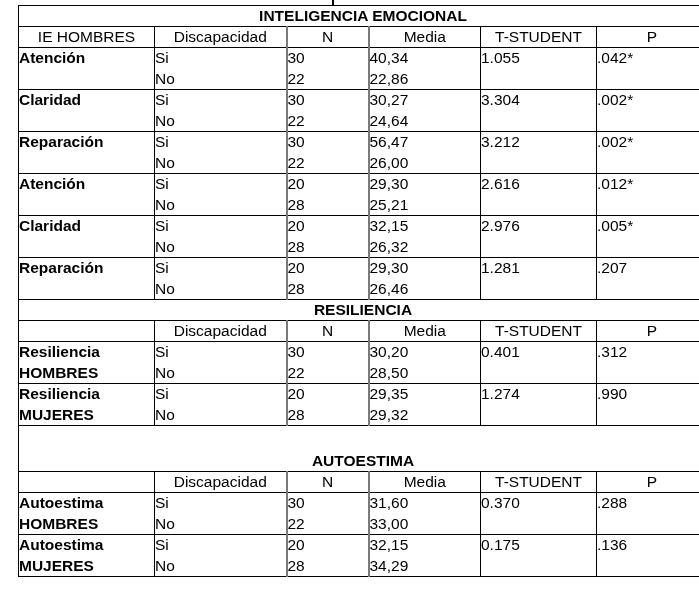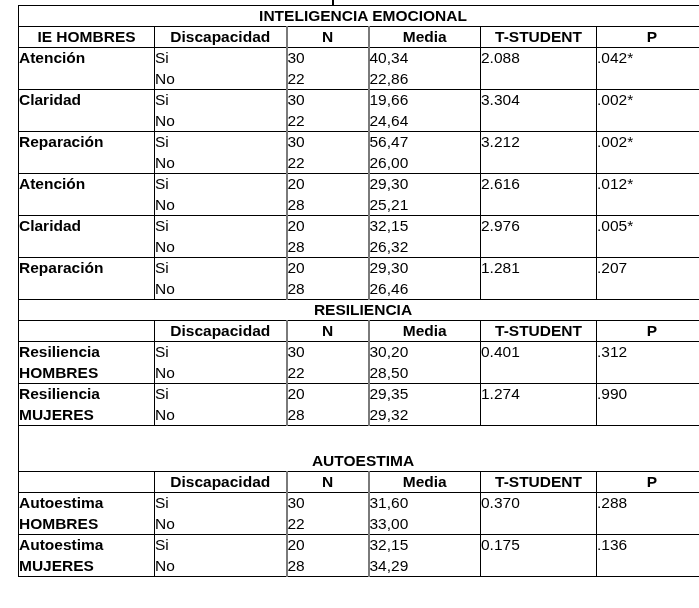--- a/index.html
+++ b/index.html
@@ -7,21 +7,21 @@
          font-family: "Liberation Sans", sans-serif; color: #000; }
   .top-stub { position: absolute; left: 332px; top: 0; width: 2px; height: 5px; background: #000; }
   table { position: absolute; left: 18px; top: 5px; border-collapse: collapse;
           width: 689px; table-layout: fixed; font-size: 15.5px; }
   td { padding: 0; vertical-align: top; line-height: 20.5px; }
   .b { font-weight: bold; }
   .c { text-align: left; }
   .title td { border-top: 1.5px solid #000; border-bottom: 1.5px solid #000;
               border-left: 1.5px solid #000; border-right: 1.5px solid #000;
               font-weight: bold; text-align: center; height: 20px; line-height: 20px; }
-  .hdr td { border-bottom: 1.5px solid #000; font-weight: bold; text-align: center; height: 20px; line-height: 20px; }
+  .hdr td { border-bottom: 1.5px solid #000; font-weight: normal; text-align: center; height: 20px; line-height: 20px; }
   td.cl { border-left: 1.5px solid #000; }
   td.cr { border-right: 1.5px solid #000; }
   td.gl { border-left: 2px solid #7a7a7a; }
   .grp td { border-bottom: 1.5px solid #000; }
   .spacer td { border-left: 1.5px solid #000; border-right: 1.5px solid #000; height: 24px; }
   .title2 td { border-left: 1.5px solid #000; border-right: 1.5px solid #000;
                border-bottom: 1.5px solid #000; font-weight: bold; text-align: center;
                height: 21px; line-height: 21px; vertical-align: bottom; }
   .stack { display: block; }
 </style>
@@ -60,37 +60,37 @@
           <span class="stack">No</span>
         </td>
         <td class="gl c">
           <span class="stack">30</span>
           <span class="stack">22</span>
         </td>
         <td class="gl c">
           <span class="stack">40,34</span>
           <span class="stack">22,86</span>
         </td>
-        <td class="cl c">2.088</td>
+        <td class="cl c">1.055</td>
         <td class="cl cr c">.042*</td>
       </tr>
       <tr class="grp">
         <td class="cl b c">
           <span class="stack">Claridad</span>
         </td>
         <td class="cl c">
           <span class="stack">Si</span>
           <span class="stack">No</span>
         </td>
         <td class="gl c">
           <span class="stack">30</span>
           <span class="stack">22</span>
         </td>
         <td class="gl c">
-          <span class="stack">19,66</span>
+          <span class="stack">30,27</span>
           <span class="stack">24,64</span>
         </td>
         <td class="cl c">3.304</td>
         <td class="cl cr c">.002*</td>
       </tr>
       <tr class="grp">
         <td class="cl b c">
           <span class="stack">Reparación</span>
         </td>
         <td class="cl c">

